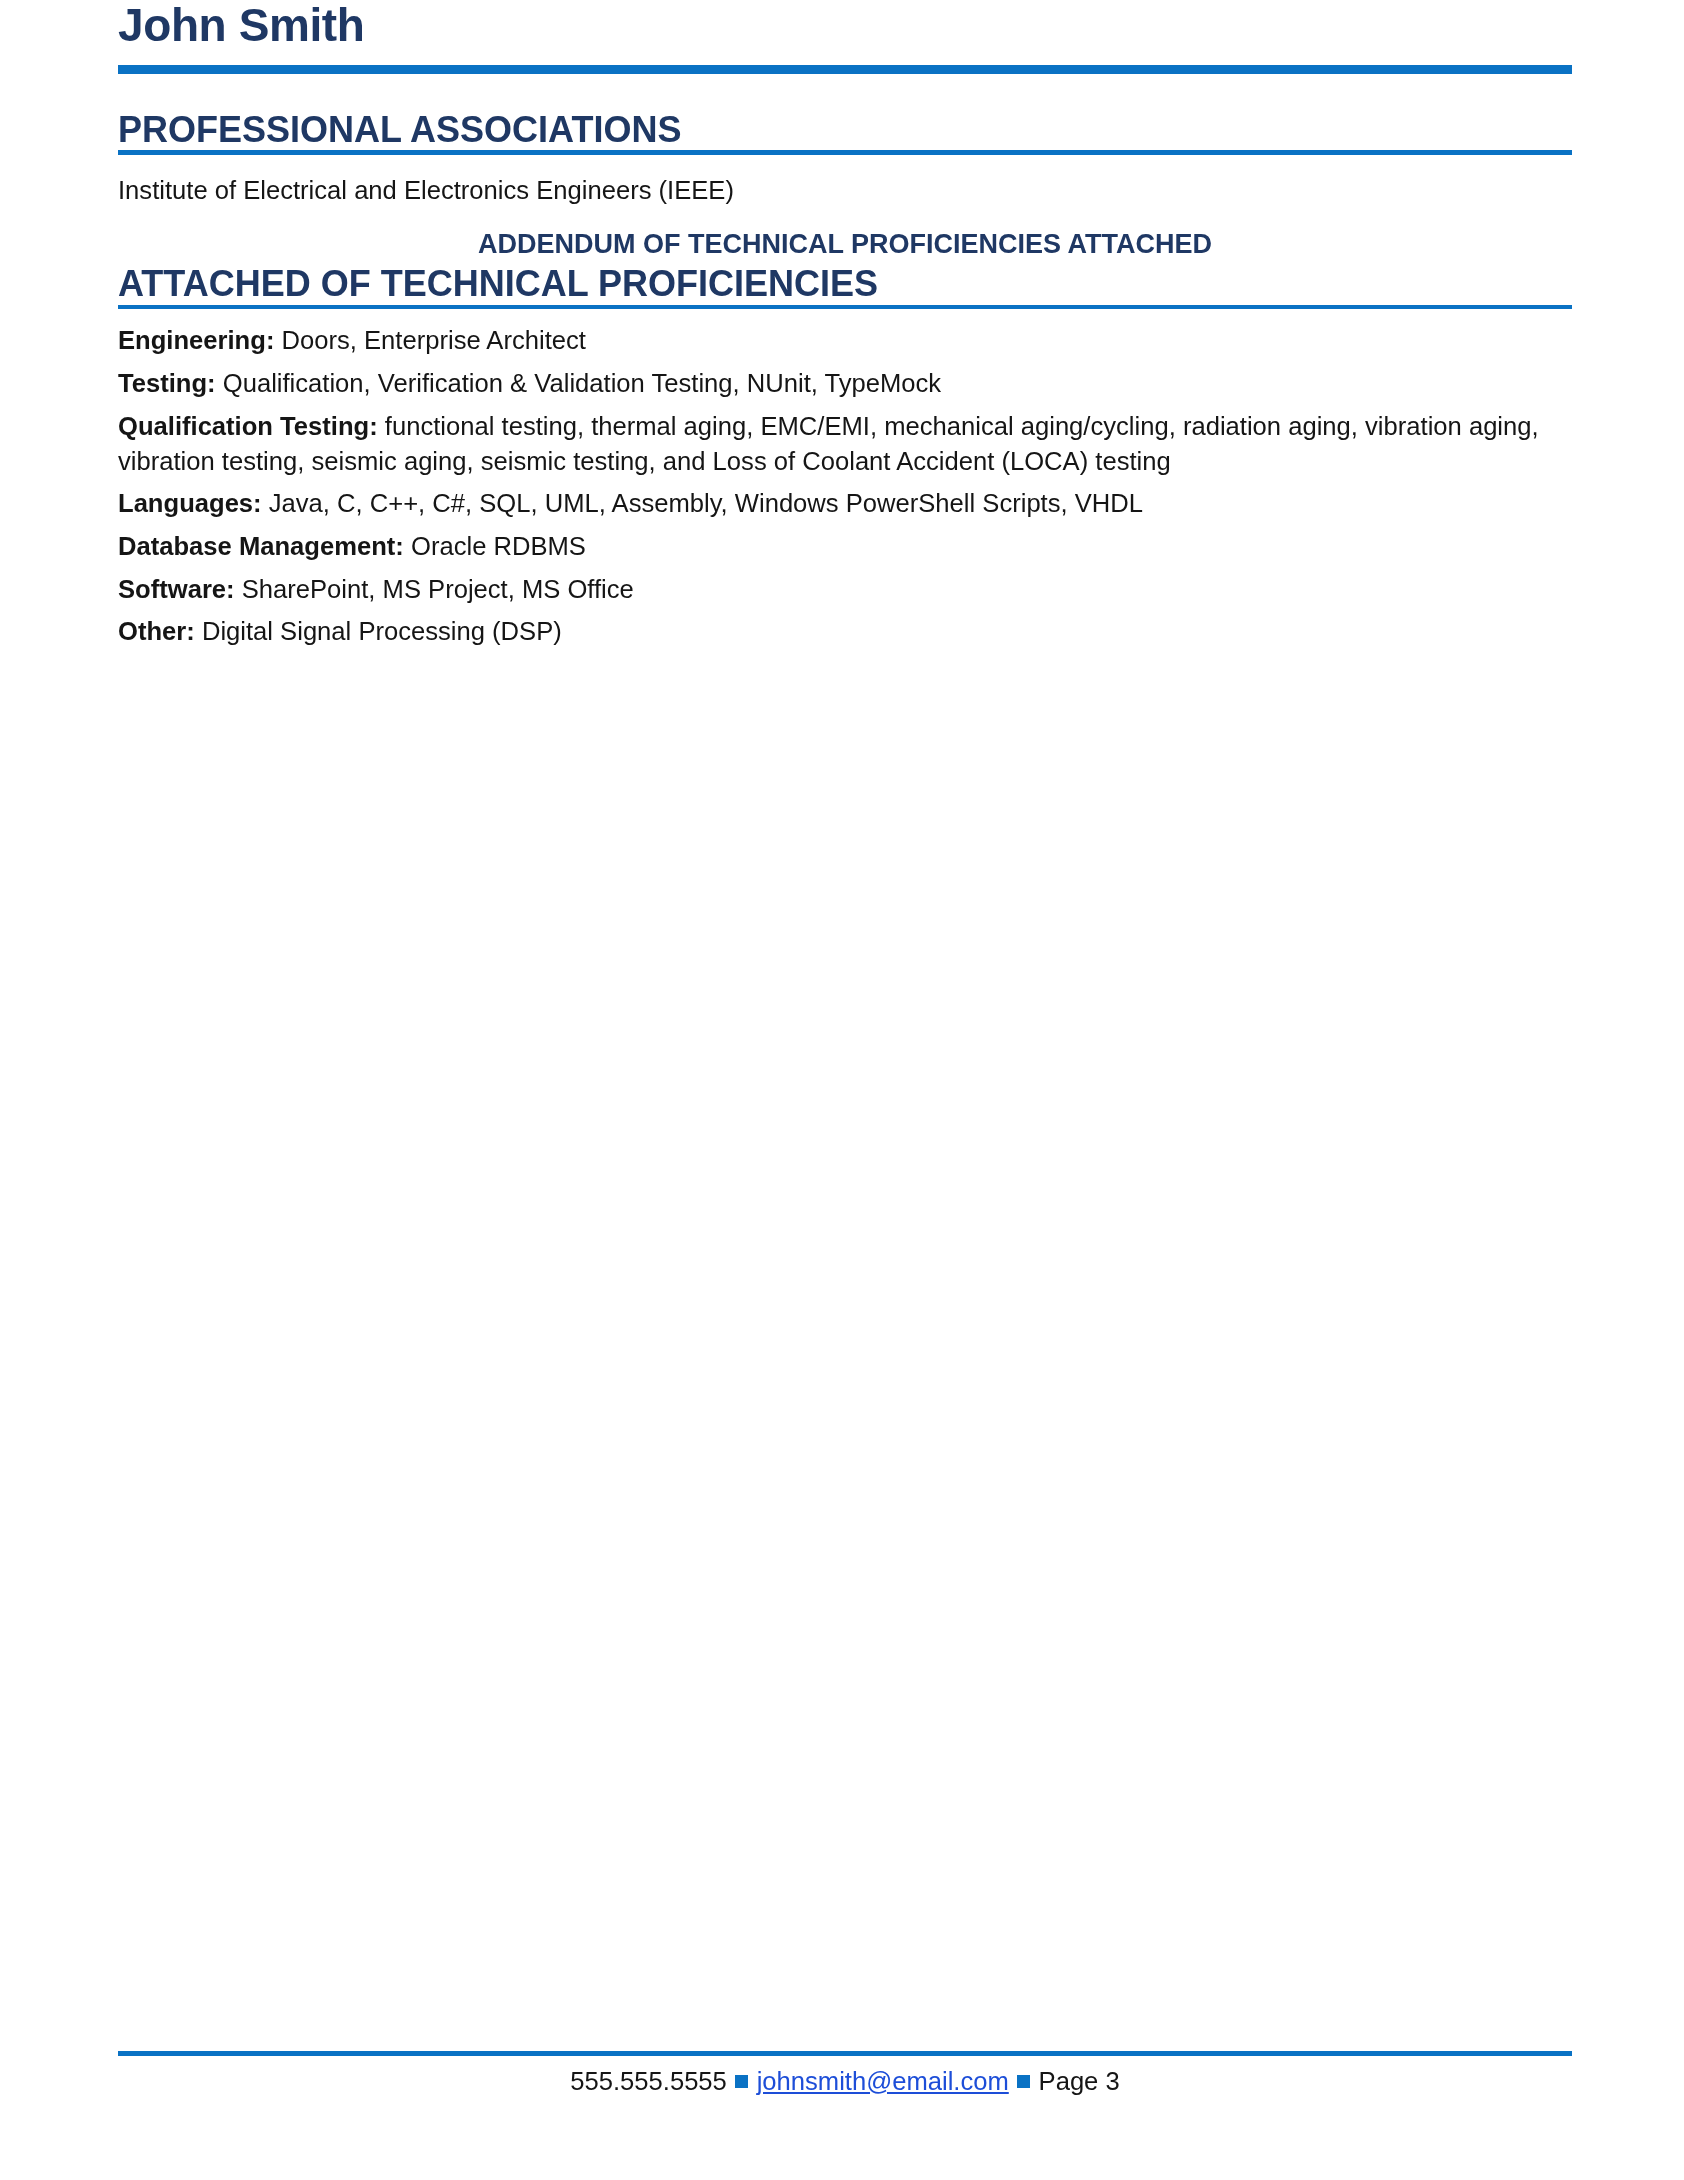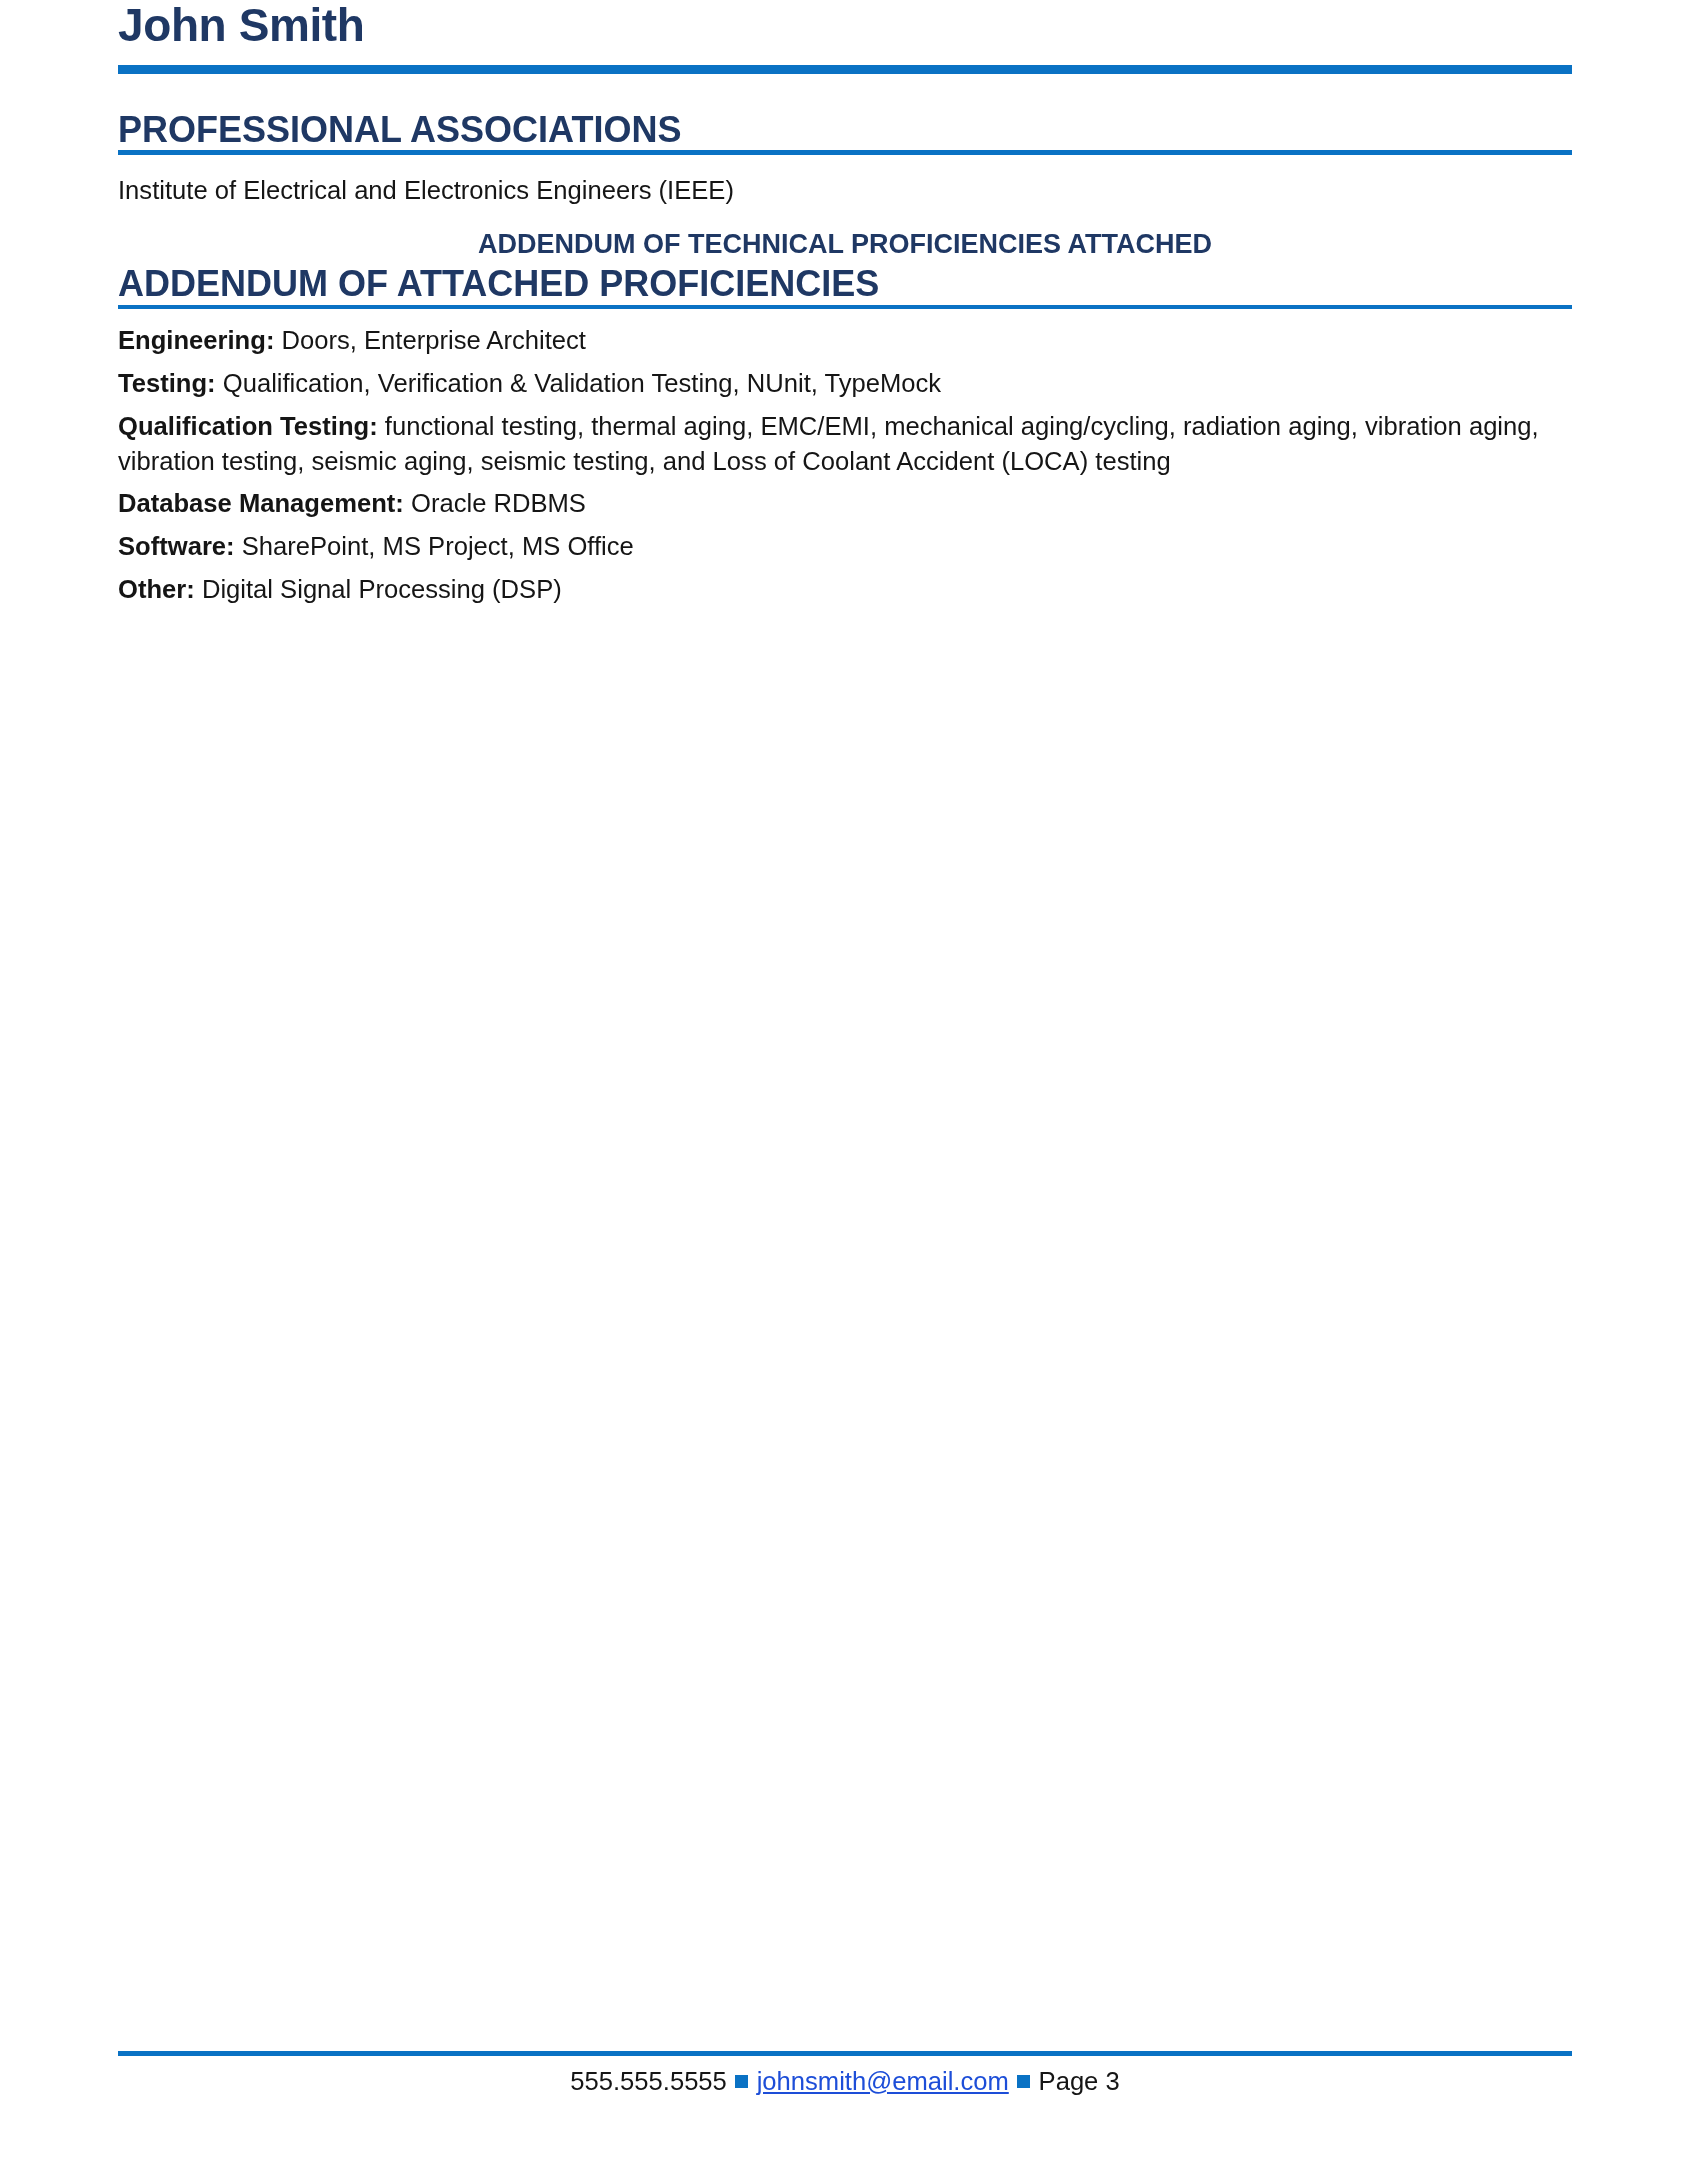--- a/index.html
+++ b/index.html
@@ -113,27 +113,28 @@
 
     <h1 class="name">John Smith</h1>
     <div class="rule-thick"></div>
 
     <h2 class="section-title first">PROFESSIONAL ASSOCIATIONS</h2>
     <div class="rule-thin"></div>
     <p class="body-line">Institute of Electrical and Electronics Engineers (IEEE)</p>
 
     <p class="addendum-notice">ADDENDUM OF TECHNICAL PROFICIENCIES ATTACHED</p>
 
-    <h2 class="section-title addendum-title">ADDENDUM OF ATTACHED PROFICIENCIES</h2>
+    <h2 class="section-title addendum-title">ATTACHED OF TECHNICAL PROFICIENCIES</h2>
     <div class="rule-thin"></div>
 
     <div class="skills">
       <p class="skill-line"><span class="skill-label">Engineering:</span><span> Doors, Enterprise Architect</span></p>
       <p class="skill-line"><span class="skill-label">Testing:</span><span> Qualification, Verification &amp; Validation Testing, NUnit, TypeMock</span></p>
       <p class="skill-line"><span class="skill-label">Qualification Testing:</span><span> functional testing, thermal aging, EMC/EMI, mechanical aging/cycling, radiation aging, vibration aging, vibration testing, seismic aging, seismic testing, and Loss of Coolant Accident (LOCA) testing</span></p>
+      <p class="skill-line"><span class="skill-label">Languages:</span><span> Java, C, C++, C#, SQL, UML, Assembly, Windows PowerShell Scripts, VHDL</span></p>
       <p class="skill-line"><span class="skill-label">Database Management:</span><span> Oracle RDBMS</span></p>
       <p class="skill-line"><span class="skill-label">Software:</span><span> SharePoint, MS Project, MS Office</span></p>
       <p class="skill-line"><span class="skill-label">Other:</span><span> Digital Signal Processing (DSP)</span></p>
     </div>
 
   </div>
 
   <div class="footer">
     <div class="footer-line"></div>
     <div class="footer-text"><span>555.555.5555</span><span class="sq"></span><a class="email-link">johnsmith@email.com</a><span class="sq"></span><span>Page 3</span></div>

